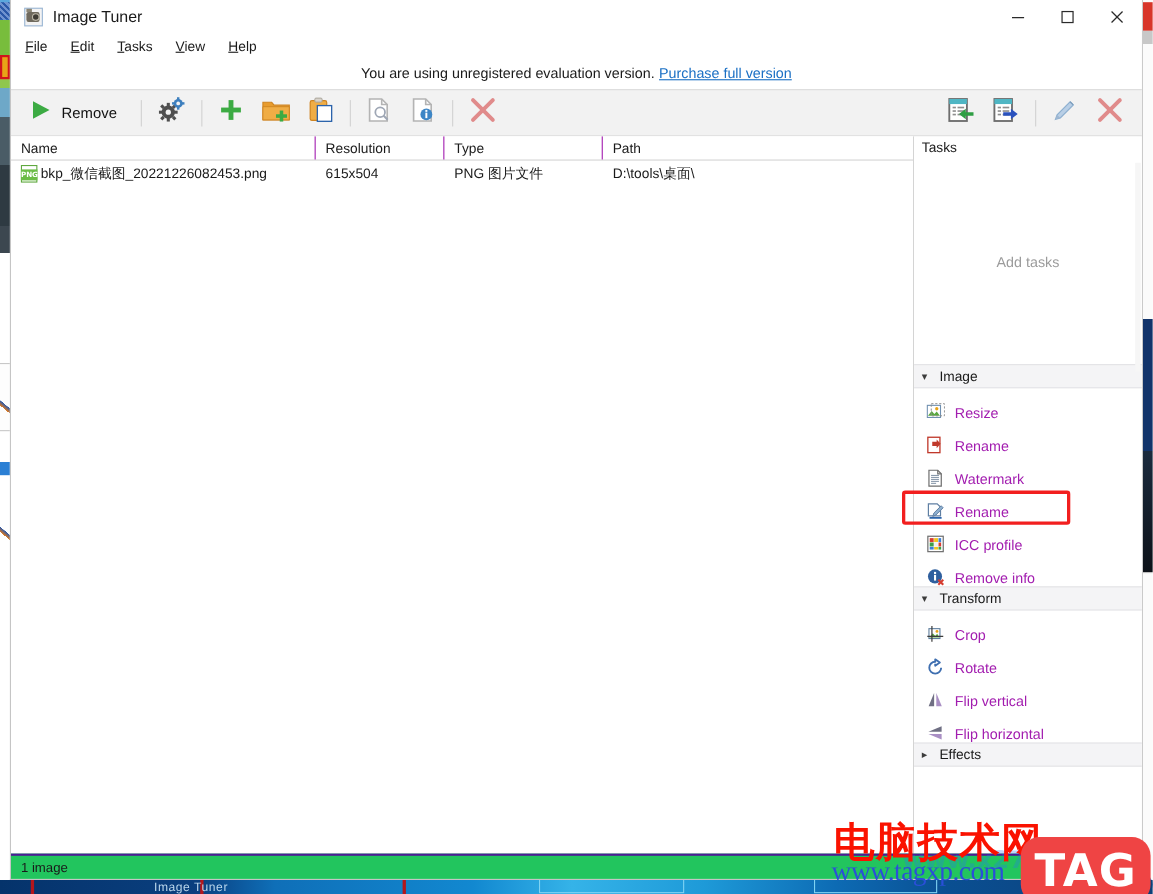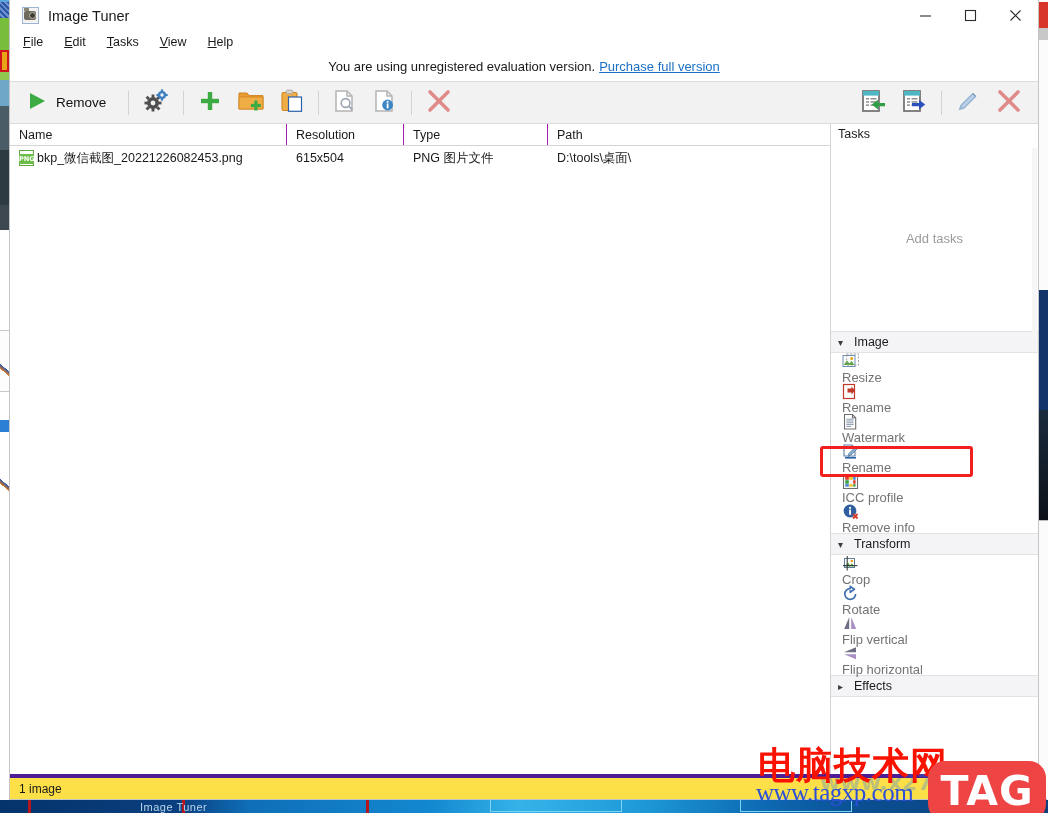--- a/index.html
+++ b/index.html
@@ -121,31 +121,31 @@
   
   .taskpanel{width:207px;flex:0 0 auto;display:flex;flex-direction:column;background:#fff;}
   .tasks-head{font-size:12.5px;color:#1a1a1a;padding:3px 0 0 7px;height:18px;flex:0 0 auto;}
   .tasks-empty{flex:0 0 auto;height:186px;display:flex;align-items:center;
                justify-content:center;font-size:13px;color:#9b9b9b;}
   .panel-scroll{position:absolute;right:1px;top:148px;width:5px;height:190px;background:#f6f6f6;}
   .grp-head{height:20px;background:#f4f4f6;border-top:1px solid #e3e3e6;
             border-bottom:1px solid #e3e3e6;display:flex;align-items:center;
             padding-left:7px;font-size:12.5px;color:#1a1a1a;flex:0 0 auto;}
   .chev{width:11px;display:inline-block;margin-right:5px;color:#3c3c3c;font-size:10px;}
-  .task-item{height:30px;display:flex;align-items:flex-start;padding-left:11px;
-             font-size:13px;color:#737373;position:relative;flex-direction:column;}
+  .task-item{height:30px;display:flex;align-items:flex-end;padding-left:11px;
+             font-size:13px;color:#a21caf;position:relative;}
   .task-ico{width:17px;height:17px;margin-right:9px;position:relative;flex:0 0 auto;}
   .grp-body{flex:0 0 auto;}
 
   
   .redbox{position:absolute;border:3px solid #f21f1f;border-radius:3px;pointer-events:none;
           box-sizing:border-box;}
 
   
-  .statusbar{height:21px;background:#fde047;border-top:4px solid #4c1d95;
+  .statusbar{height:21px;background:#22c55e;border-top:2px solid #4c1d95;
              display:flex;align-items:center;padding-left:9px;font-size:12px;
              color:#1a1a1a;flex:0 0 auto;}
 
   
   .wm{position:absolute;pointer-events:none;}
   .wm-cn{left:758px;top:741px;font-family:"DejaVu Sans",sans-serif;font-weight:bold;
          font-size:37px;color:#fa1200;letter-spacing:1px;}
   .wm-url{left:756px;top:779px;font-family:"Liberation Serif","DejaVu Serif",serif;
           font-weight:normal;font-size:25px;color:#2b4fd8;letter-spacing:-.5px;}
   .wm-tag{left:928px;top:751px;width:118px;height:60px;background:#ef4444;

